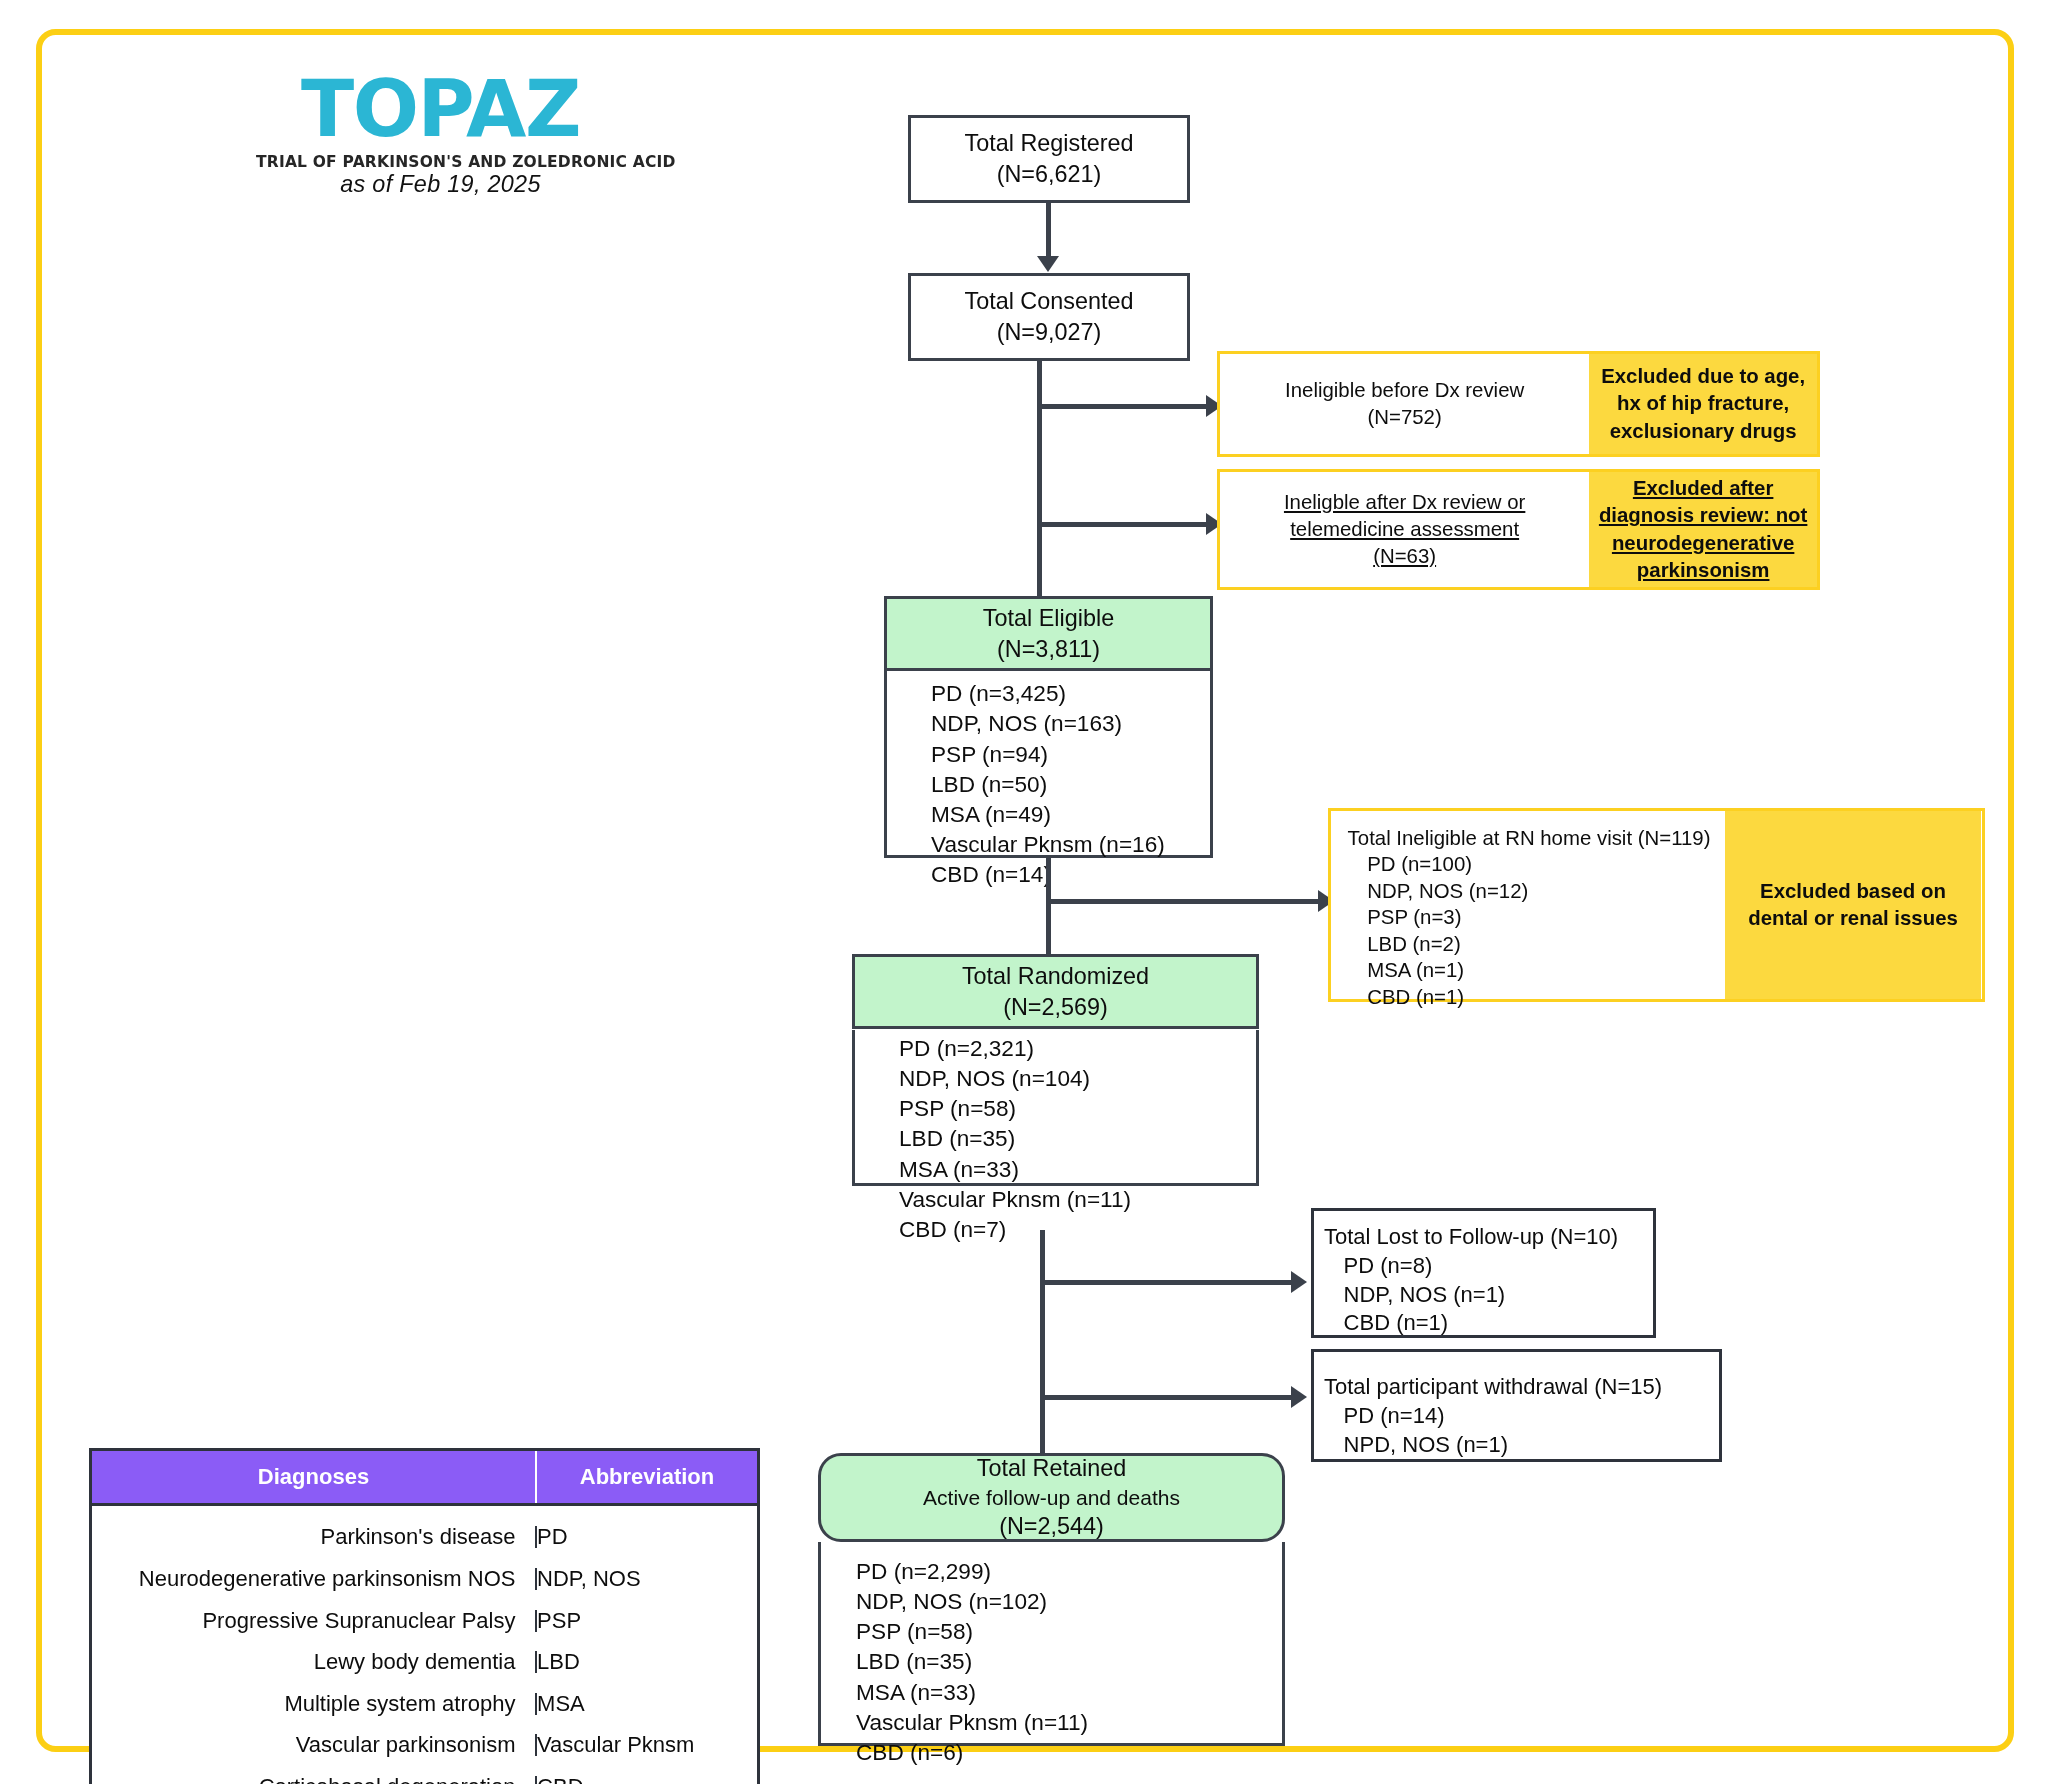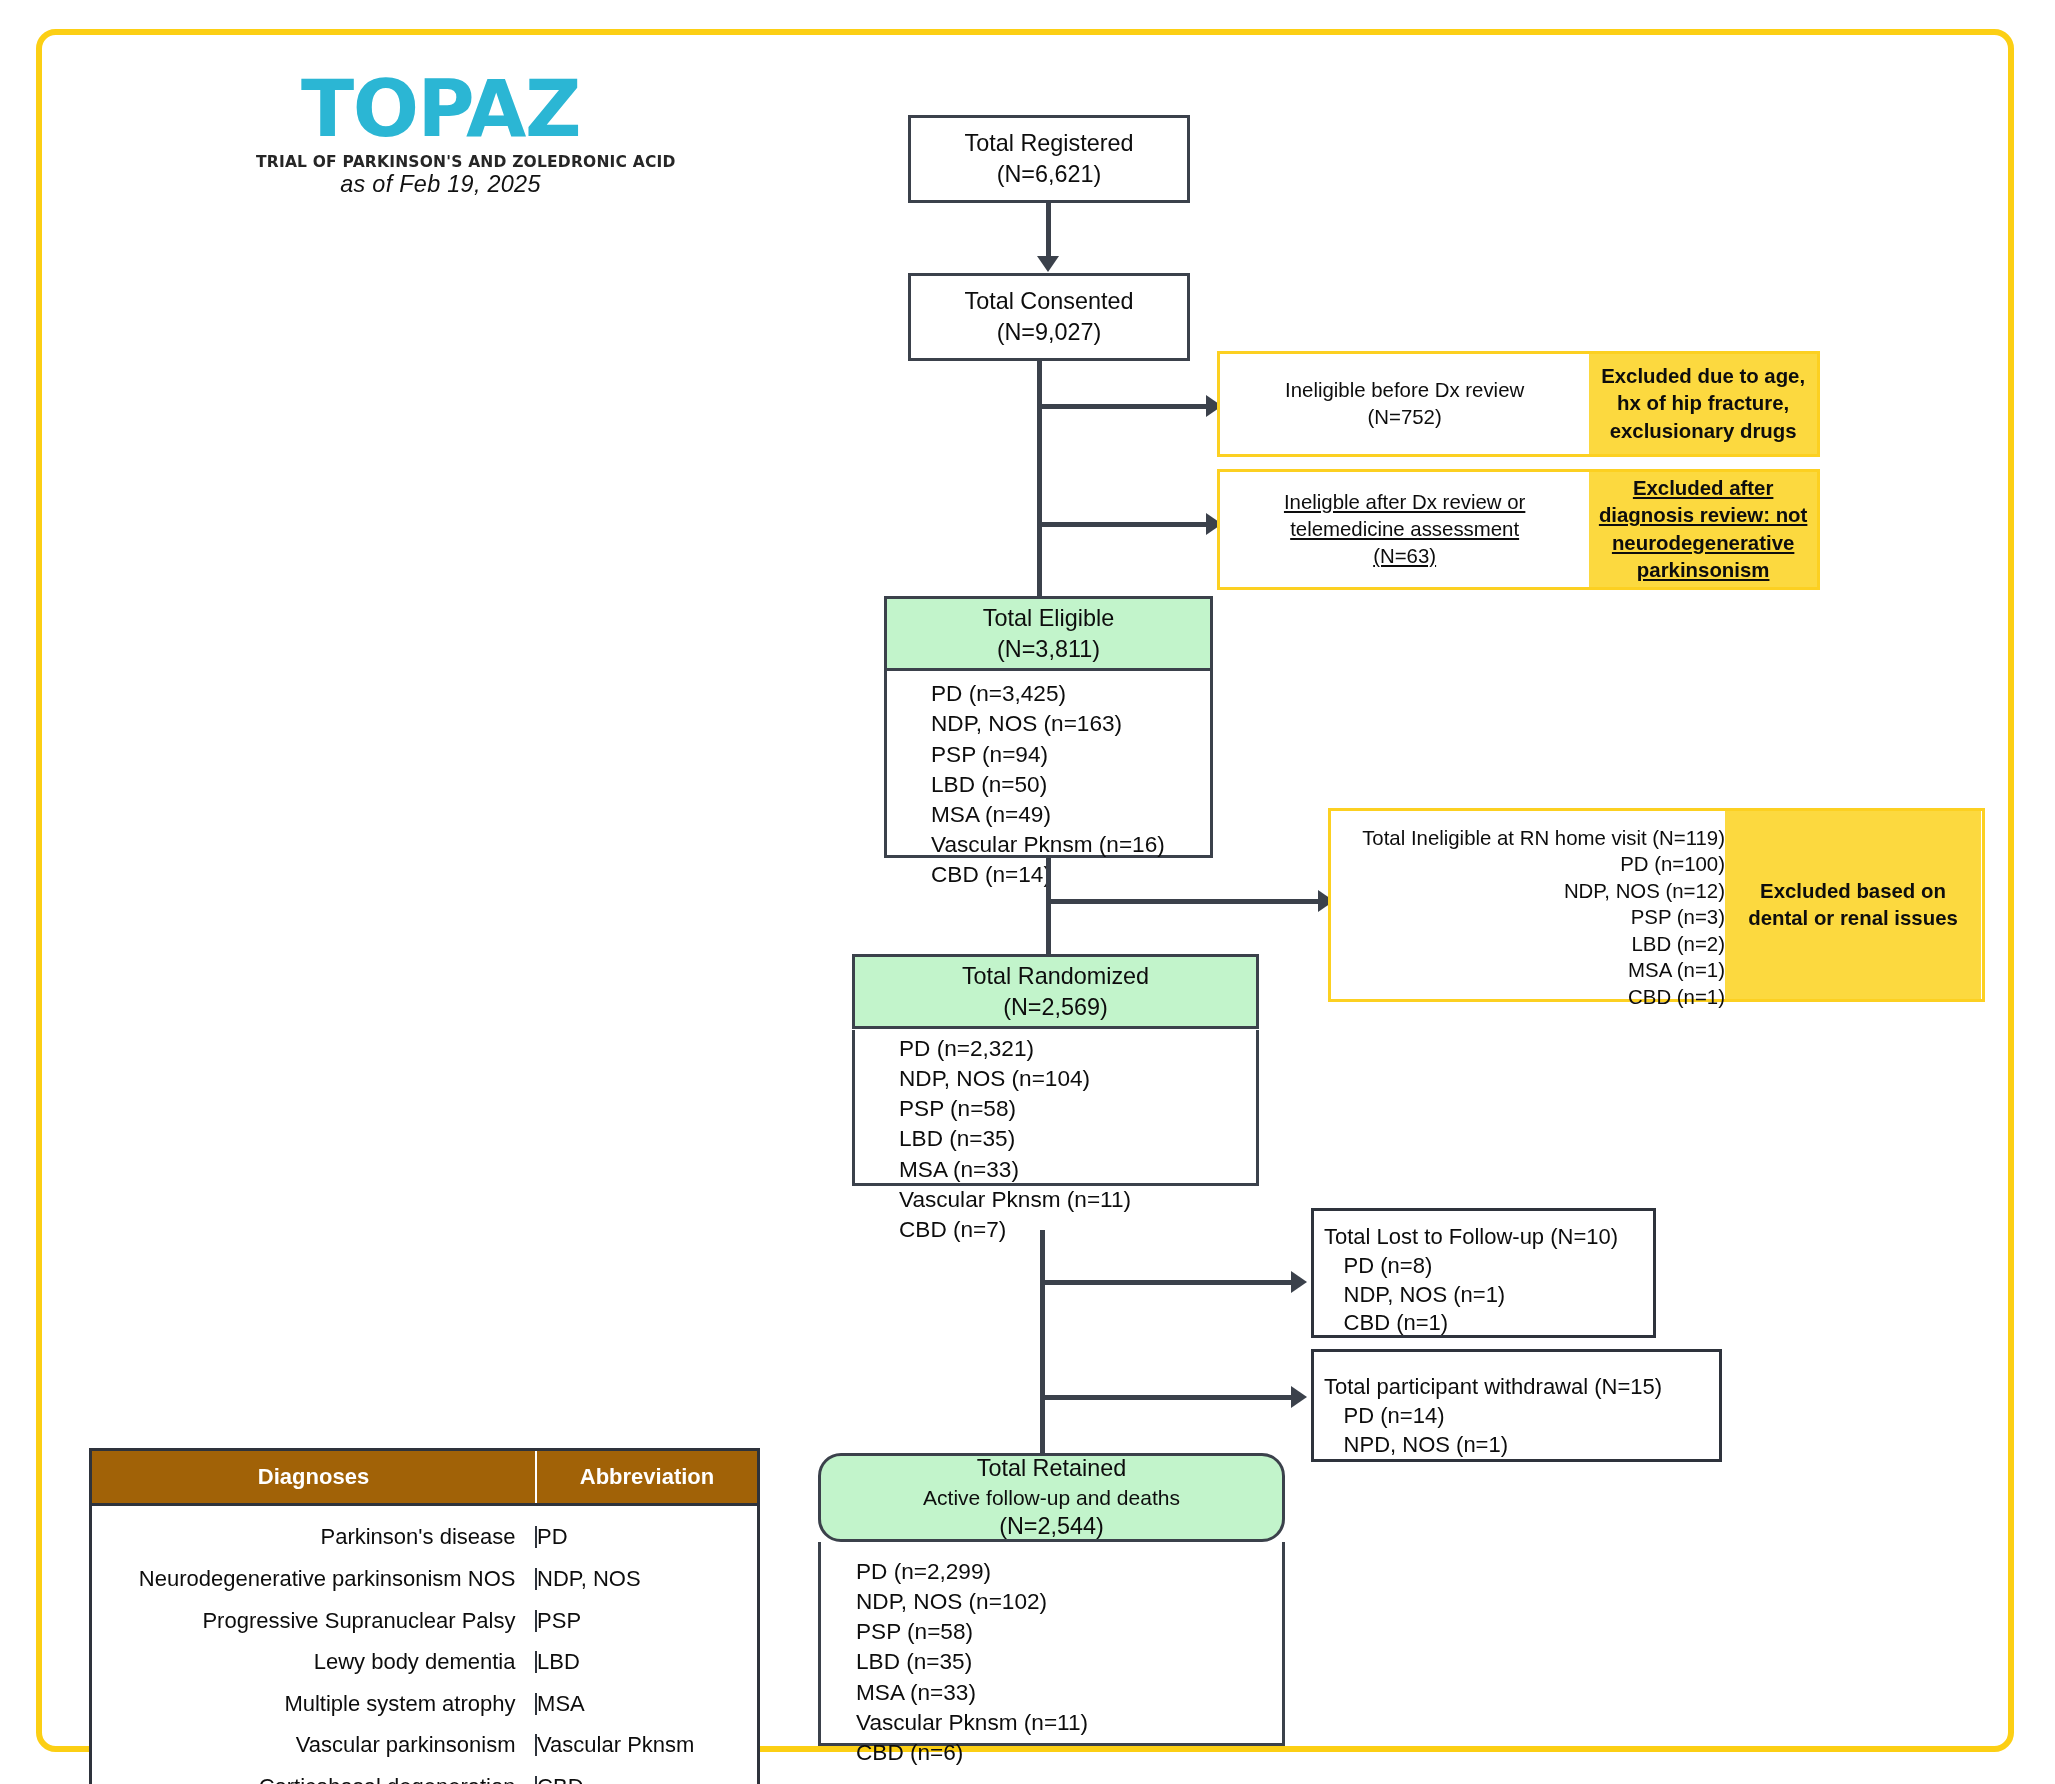--- a/index.html
+++ b/index.html
@@ -124,21 +124,21 @@
     line-height:1.33;
     box-sizing:border-box;
   }
   .ybox .ylist{
     background:#ffffff;
     font-size:20.4px;
     line-height:1.30;
     box-sizing:border-box;
     padding:13.6px 0 0 16.6px;
   }
-  .ylist div{white-space:nowrap;text-align:right;}
+  .ylist div{white-space:nowrap;}
   .ylist .indent{padding-left:19.6px;}
 
   
   .sidebox{
     position:absolute;
     box-sizing:border-box;
     border:3px solid #2e333c;
     background:#fff;
     font-size:22px;
     line-height:1.31;
@@ -168,21 +168,21 @@
   #legend{
     position:absolute;
     left:89px; top:1448px;
     width:671px;
     border:3px solid #2e333c;
     box-sizing:border-box;
     background:#fff;
   }
   #legend .lrow{display:flex;}
   #legend .lhead{
-    background:#a16207;
+    background:#8b5cf6;
     color:#ffffff;
     font-weight:bold;
     font-size:24px;
   }
   #legend .lhead .c1,#legend .lhead .c2{
     text-align:center;
     padding:15px 0 15px 0;
   }
   #legend .c1{
     width:445px;

